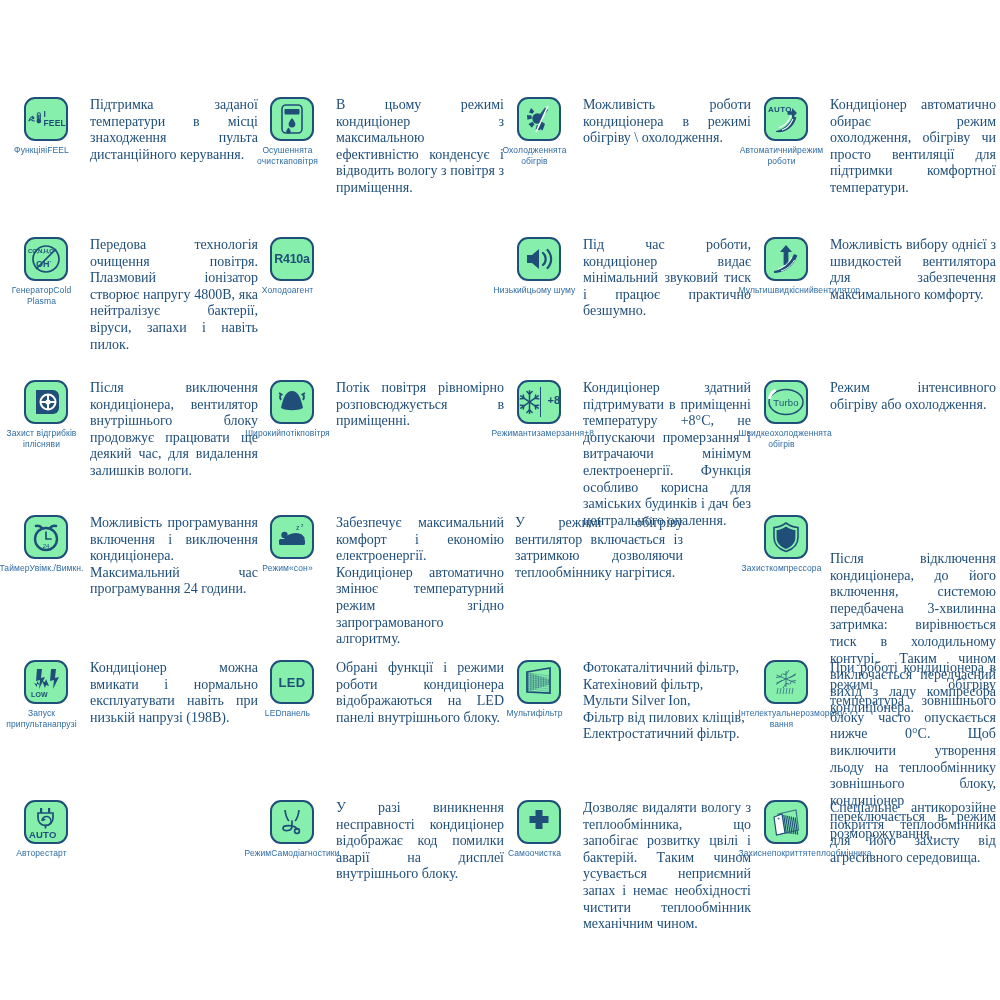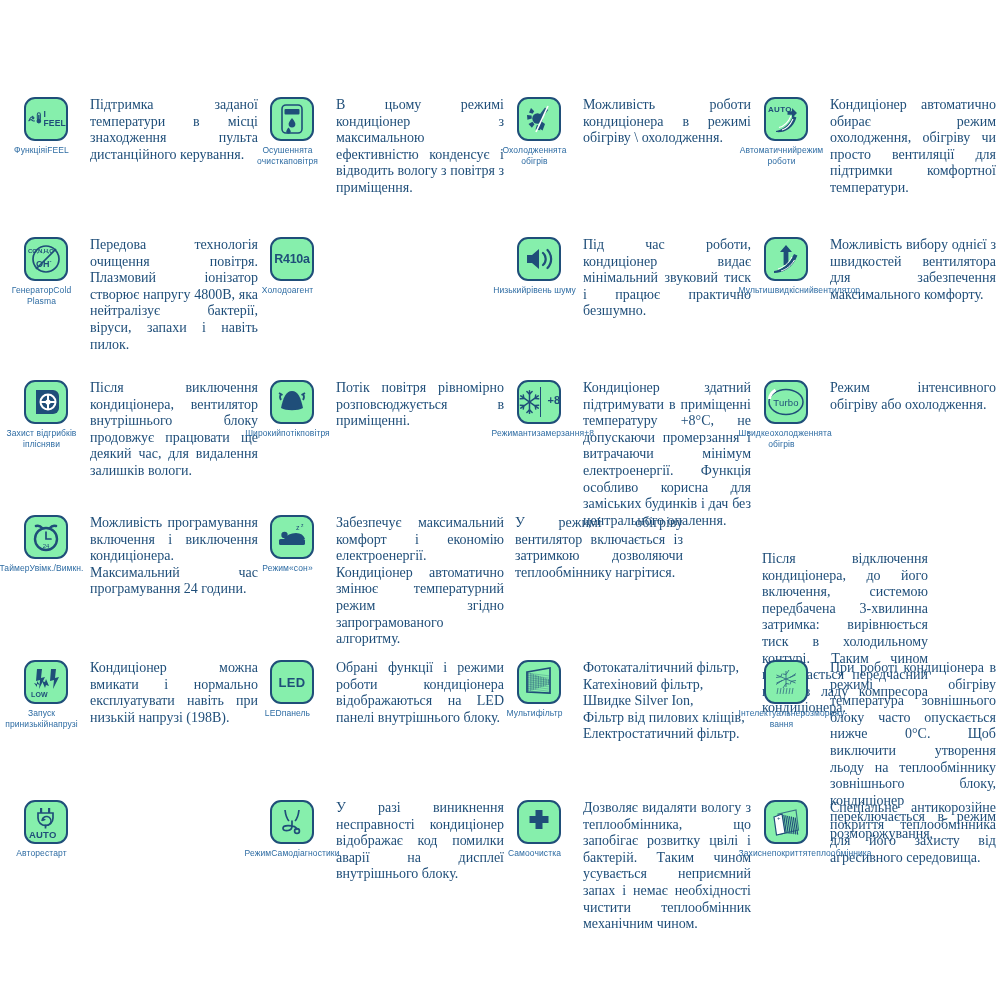--- a/index.html
+++ b/index.html
@@ -170,21 +170,21 @@
       </div>
       <div class="cell" style="position: absolute; left: 505px; width: 246px;">
         <div class="iconwrap">
           <div class="iconbox">
             <svg width="34" height="34" viewBox="0 0 34 34">
               <path d="M5 13 h5 l7 -6 v20 l-7 -6 h-5z" fill="#1f4e79"></path>
               <path d="M21 11 a8 8 0 0 1 0 12" fill="none" stroke="#1f4e79" stroke-width="2.2" stroke-linecap="round"></path>
               <path d="M25.5 8 a13 13 0 0 1 0 18" fill="none" stroke="#1f4e79" stroke-width="2.2" stroke-linecap="round"></path>
             </svg>
           </div>
-          <div class="iconcap"><span class="line">Низький</span><span class="line">рівень шуму</span></div>
+          <div class="iconcap"><span class="line">Низький</span><span class="line">цьому шуму</span></div>
         </div>
         <div class="desc" style="width: 178px;">Під час роботи, кондиціонер видає мінімальний звуковий тиск і працює практично безшумно.</div>
       </div>
       <div class="cell" style="position: absolute; left: 752px; width: 244px;">
         <div class="iconwrap">
           <div class="iconbox">
             <svg width="34" height="34" viewBox="0 0 34 34">
               <path d="M17 3 l6 7 -3.6 0 0 13 -4.8 0 0 -13 -3.6 0z" fill="#1f4e79"></path>
               <path d="M5 29 C12 28, 20 23, 25 12 l3.4 1.6 C24 26, 14 31, 5 31z" fill="#1f4e79"></path>
               <path d="M9 27 C14 25.5, 19.5 22, 23 15" stroke="#fff" stroke-width="1" fill="none"></path>
@@ -293,38 +293,47 @@
             </svg>
           </div>
           <div class="iconcap"><span class="line">Режим</span><span class="line">«сон»</span></div>
         </div>
         <div class="desc" style="width: 178px;">Забезпечує максимальний комфорт і економію електроенергії. Кондиціонер автоматично змінює температурний режим згідно запрограмованого алгоритму.</div>
       </div>
       <div class="cell" style="position: absolute; left: 505px; width: 246px;">
         <div class="desc" style="width: 178px;">У режимі обігріву вентилятор включається із затримкою дозволяючи теплообміннику нагрітися.</div>
       </div>
       <div class="cell" style="position: absolute; left: 752px; width: 244px;">
+        <div class="iconwrap">
+          <div class="iconbox">
+            <svg width="34" height="34" viewBox="0 0 34 34">
+              <path d="M17 3 C12 6.5, 7.5 7.5, 5 7.5 v10 C5 25, 11 29.5, 17 31.5 C23 29.5, 29 25, 29 17.5 v-10 C26.5 7.5, 22 6.5, 17 3z" fill="none" stroke="#1f4e79" stroke-width="1.6"></path>
+              <path d="M17 6.5 C13 9.2, 9.6 10.1, 7.6 10.1 v7.4 C7.6 23.6, 12.3 27.2, 17 28.9 C21.7 27.2, 26.4 23.6, 26.4 17.5 v-7.4 C24.4 10.1, 21 9.2, 17 6.5z" fill="#1f4e79"></path>
+            </svg>
+          </div>
+          <div class="iconcap"><span class="line">Захист</span><span class="line">компрессора</span></div>
+        </div>
         <div class="desc" style="width: 176px; margin-top: 36px;">Після відключення кондиціонера, до його включення, системою передбачена 3-хвилинна затримка: вирівнюється тиск в холодильному контурі. Таким чином виключається передчасний вихід з ладу компресора кондиціонера.</div>
       </div>
     </div>
     <div class="row" style="top: 658px;">
       <div class="cell" style="position: absolute; left: 12px; width: 246px;">
         <div class="iconwrap">
           <div class="iconbox">
             <div style="position:relative;width:38px;height:34px">
               <svg style="position:absolute;left:0;top:0" width="38" height="34" viewBox="0 0 38 34">
                 <path d="M10 4 l5 0 -1 9 4 -1 -6 12 1 -9 -4 1z" fill="#1f4e79"></path>
                 <path d="M10 22 l-3 -4 3 1 0 -3 3 4 -3 -1z" fill="#1f4e79"></path>
                 <path d="M24 4 l5 0 -1 9 4 -1 -6 12 1 -9 -4 1z" fill="#1f4e79"></path>
                 <path d="M19 14 l3 7 -3 -1 -1 3 -3 -7 3 1z" fill="#1f4e79"></path>
               </svg>
               <div style="position:absolute;left:4px;bottom:1px;font-size:7px;font-weight:bold;color:#1f4e79;letter-spacing:.2px">LOW</div>
             </div>
           </div>
-          <div class="iconcap"><span class="line">Запуск при</span><span class="line">низькій</span><span class="line">напрузі</span></div>
+          <div class="iconcap"><span class="line">Запуск при</span><span class="line">пульта</span><span class="line">напрузі</span></div>
         </div>
         <div class="desc" style="width: 178px;">Кондиціонер можна вмикати і нормально експлуатувати навіть при низькій напрузі (198В).</div>
       </div>
       <div class="cell" style="position: absolute; left: 258px; width: 246px;">
         <div class="iconwrap">
           <div class="iconbox">
             <div style="font-size:13px;font-weight:bold;color:#1f4e79;letter-spacing:.3px">LED</div>
           </div>
           <div class="iconcap"><span class="line">LED</span><span class="line">панель</span></div>
         </div>
@@ -358,21 +367,21 @@
               <line x1="5" y1="21.200000000000003" x2="28" y2="24.200000000000003" stroke="#1f4e79" stroke-width="0.55" opacity=".5"></line>
               <line x1="5" y1="23.400000000000002" x2="28" y2="26.400000000000002" stroke="#1f4e79" stroke-width="0.55" opacity=".5"></line>
               <line x1="5" y1="25.6" x2="28" y2="28.6" stroke="#1f4e79" stroke-width="0.55" opacity=".5"></line>
             </svg>
           </div>
           <div class="iconcap">Мультифільтр</div>
         </div>
         <div class="desc" style="width: 178px;">
           <span class="line">Фотокаталітичний фільтр,</span>
           <span class="line">Катехіновий фільтр,</span>
-          <span class="line">Швидке Silver Ion,</span>
+          <span class="line">Мульти Silver Ion,</span>
           <span class="line">Фільтр від пилових кліщів,</span>
           <span class="line">Електростатичний фільтр.</span>
         </div>
       </div>
       <div class="cell" style="position: absolute; left: 752px; width: 244px;">
         <div class="iconwrap">
           <div class="iconbox">
             <svg width="34" height="34" viewBox="0 0 34 34">
               <g stroke="#1f4e79" stroke-width="0.85" fill="none" opacity=".85">
                 <line x1="17" y1="14" x2="17.0" y2="6.0"></line>

